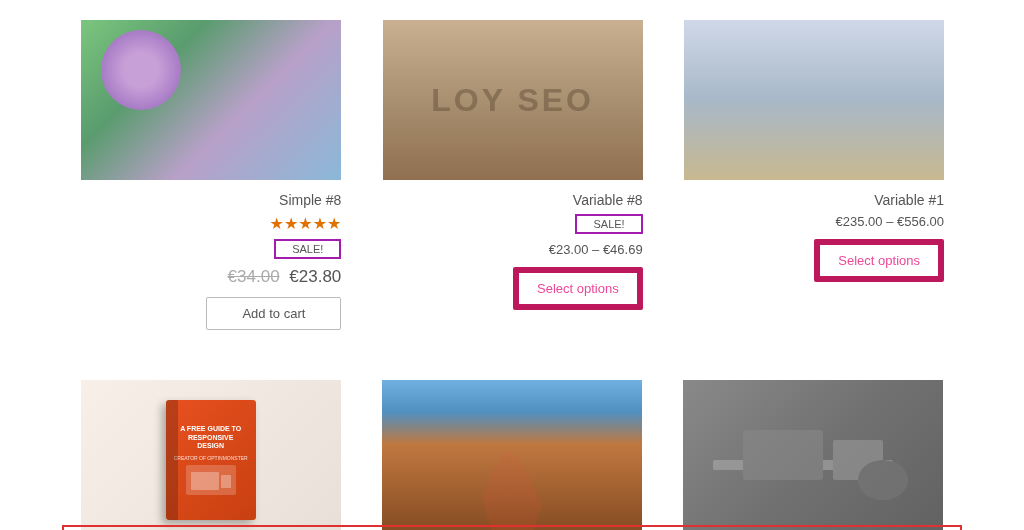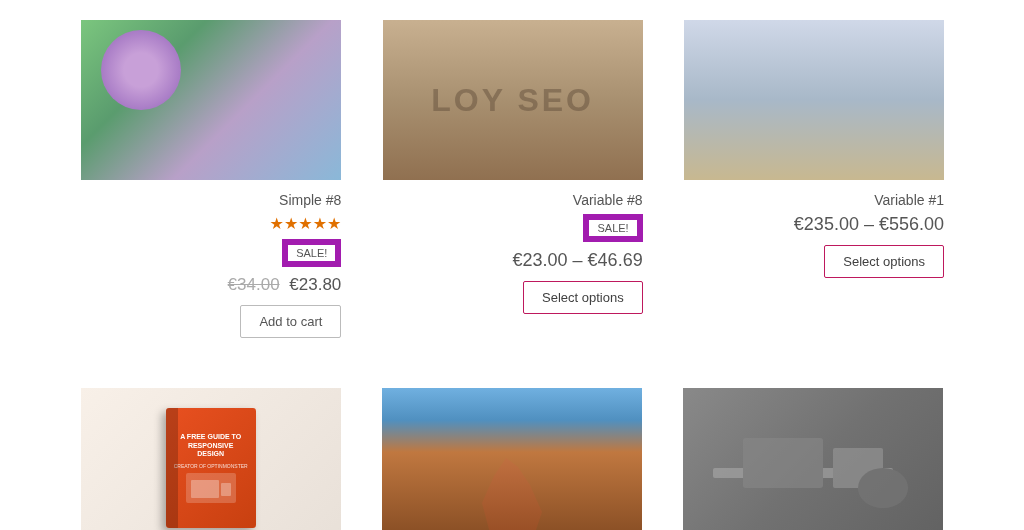--- a/index.html
+++ b/index.html
@@ -154,22 +154,22 @@
     }
 
     .stars {
       color: #e07000;
       font-size: 16px;
       margin-bottom: 6px;
     }
 
     .sale-badge {
       display: inline-block;
-      border: 6px solid #a21caf;
-      padding: 2px 8px;
+      border: 2px solid #a21caf;
+      padding: 2px 16px;
       font-size: 11px;
       color: #555;
       margin-bottom: 8px;
     }
 
     .price-row {
       margin-bottom: 10px;
       font-size: 17px;
       color: #555;
     }
@@ -179,40 +179,40 @@
       color: #aaa;
       margin-right: 5px;
     }
 
     .price-current {
       color: #555;
     }
 
     .price-range {
       color: #555;
-      font-size: 18px;
+      font-size: 13px;
       margin-bottom: 10px;
     }
 
     .btn-add-cart {
       border: 1px solid #bbb;
       background: #fff;
-      padding: 8px 18px;
+      padding: 8px 35px;
       font-size: 13px;
       color: #555;
       cursor: pointer;
       border-radius: 2px;
     }
 
     .btn-select-options {
-      border: 1px solid #be185d;
+      border: 6px solid #be185d;
       background: #fff;
       padding: 8px 18px;
       font-size: 13px;
-      color: #404040;
+      color: #ec4899;
       cursor: pointer;
       border-radius: 2px;
     }
 
     .row-divider {
       height: 20px;
     }
 
     
     .products-grid-second {

